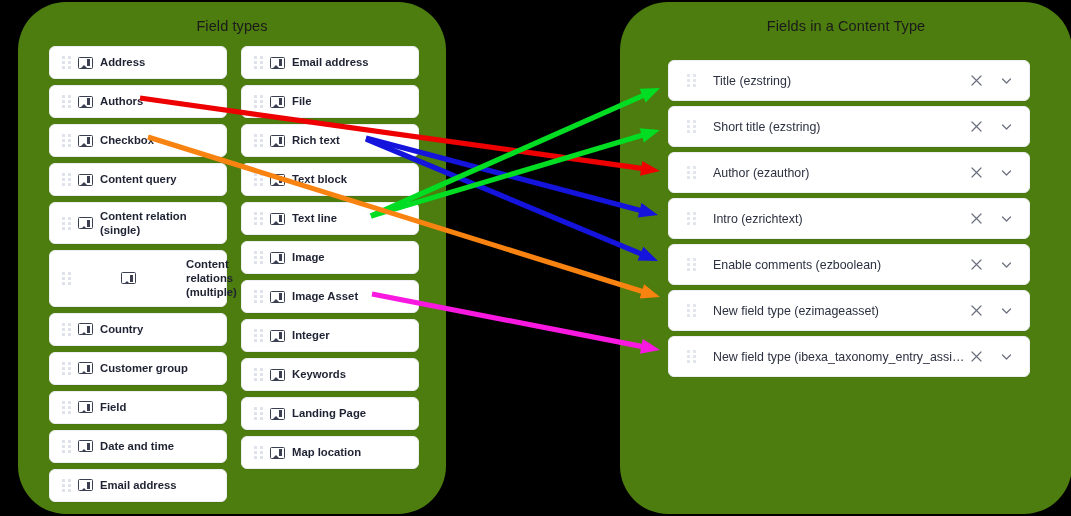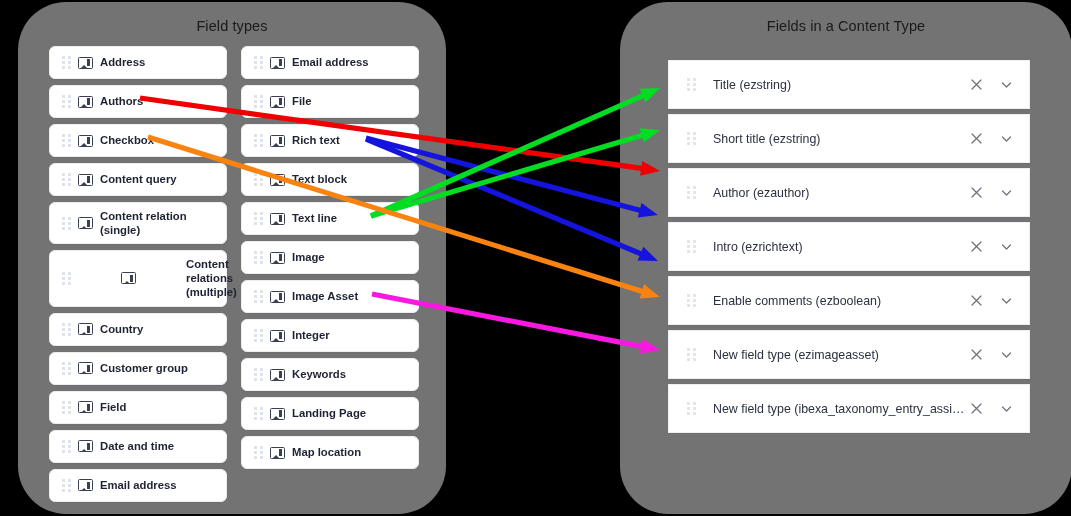--- a/index.html
+++ b/index.html
@@ -11,21 +11,21 @@
   }
   #stage {
     position: relative;
     width: 1071px; height: 516px;
     background: #000000;
   }
 
   
   .panel {
     position: absolute;
-    background: #737373;
+    background: #4d7c0f;
     border-radius: 48px;
   }
   #panel-left  { left: 18px;  top: 2px; width: 428px; height: 512px; }
   #panel-right { left: 620px; top: 2px; width: 452px; height: 512px; }
 
   .panel-title {
     position: absolute;
     top: 16px;
     left: 0; right: 0;
     text-align: center;
@@ -106,25 +106,25 @@
 
   
   .cf-list {
     position: absolute;
     top: 58px; left: 48px; right: 42px;
     display: flex; flex-direction: column; gap: 5px;
   }
   .cf-item {
     display: flex;
     align-items: center;
-    height: 49px;
+    height: 41px;
     padding: 0 12px 0 10px;
     background: #ffffff;
     border: 1px solid #edeff4;
-    border-radius: 0;
+    border-radius: 6px;
     box-shadow: 0 1px 1px rgba(20,25,50,.035);
   }
   .cf-grip {
     flex: 0 0 auto;
     width: 12px; height: 15px;
     margin: 0 16px 0 6px;
     display: grid;
     grid-template-columns: 3px 3px;
     grid-template-rows: 3px 3px 3px;
     gap: 2px 3px;

